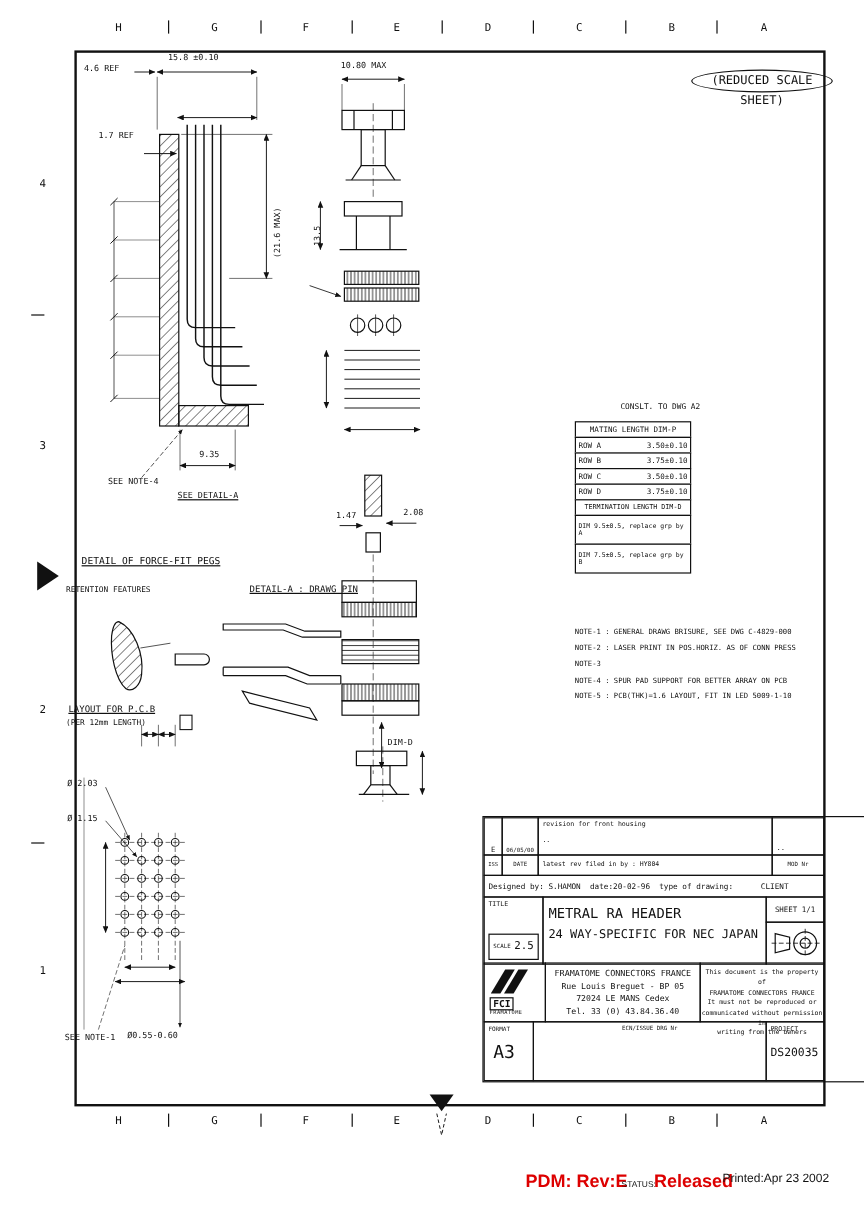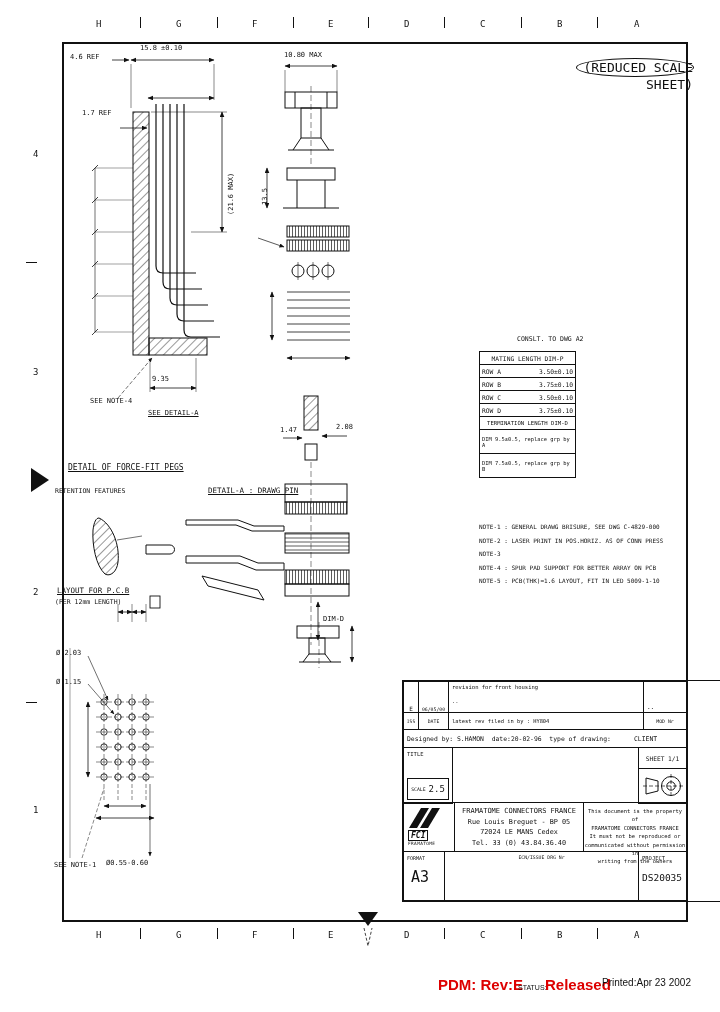--- a/index.html
+++ b/index.html
@@ -8,22 +8,22 @@
   #frame{position:absolute;left:62px;top:42px;width:626px;height:880px;
          border:2px solid #111;box-sizing:border-box;}
   svg{position:absolute;left:0;top:0;}
   .lbl{position:absolute;font-size:7px;line-height:1.1;white-space:nowrap;}
   .u{text-decoration:underline;}
   .vert{transform:rotate(-90deg);transform-origin:left top;}
   .zone{position:absolute;font-size:9px;line-height:1;}
   .tick-v{position:absolute;width:1px;height:11px;background:#111;}
   .tick-h{position:absolute;width:11px;height:1px;background:#111;}
   #reduced{position:absolute;left:576px;top:58px;width:116px;height:17px;
-           border:1px solid #111;border-radius:50%;font-size:13px;line-height:17px;
-           text-align:right;}
+           border:1px solid #111;border-radius:50%;font-size:10px;line-height:17px;
+           text-align:center;}
   
   #mtable{position:absolute;left:479px;top:352px;width:97px;}
   .mrow{border:1px solid #111;margin-top:-1px;height:14px;box-sizing:border-box;
         display:flex;justify-content:space-between;align-items:center;
         padding:0 2px;font-size:6.3px;background:#fff;}
   .mrow.center{justify-content:center;}
   .mrow.term{height:25px;font-size:5.4px;justify-content:flex-start;}
   #tnote{position:absolute;left:479px;top:335px;font-size:6.5px;padding-left:38px;}
   
   #notes{position:absolute;left:479px;top:520px;width:192px;font-size:6px;line-height:13.5px;white-space:nowrap;}
@@ -33,21 +33,21 @@
   #pnbox .inner{position:absolute;left:2px;top:2px;right:2px;bottom:2px;border:1px solid #111;
                 display:flex;align-items:center;justify-content:center;
                 font-size:16px;letter-spacing:.5px;}
   
   #tb{position:absolute;left:402px;top:680px;width:336px;height:222px;
       border:1px solid #111;box-sizing:border-box;font-size:6px;}
   .cell{position:absolute;border:1px solid #111;box-sizing:border-box;background:transparent;}
   .pre{white-space:pre;}
   .addr{line-height:10.5px;text-align:center;}
   .prop{line-height:8.4px;text-align:center;font-size:5.4px;}
-  .fci{display:inline-block;border:1px solid #111;padding:0 2px;font-weight:bold;font-size:8px;font-style:italic;}
+  .fci{display:inline-block;border:1px solid #111;padding:0 2px;font-weight:bold;font-size:8px;}
   .framatome{display:block;font-size:4.4px;letter-spacing:.4px;}
   .scalebox{position:absolute;border:1px solid #111;box-sizing:border-box;
             display:flex;align-items:center;justify-content:center;gap:3px;}
   
   .red{color:#dd0000;font-weight:bold;}
   #pdm{position:absolute;left:438px;top:976px;font-size:15px;font-family:"Liberation Sans",sans-serif;}
   #statuslabel{position:absolute;left:518px;top:984px;font-size:7px;font-family:"Liberation Sans",sans-serif;}
   #released{position:absolute;left:545px;top:976px;font-size:15px;font-family:"Liberation Sans",sans-serif;}
   #printed{position:absolute;left:602px;top:948px;font-size:10px;font-family:"Liberation Sans",sans-serif;margin-top:29px;}
 </style>
@@ -284,21 +284,21 @@
       <polyline points="364,928 368,946 372,928" fill="none" stroke="#111" stroke-width="0.8" stroke-dasharray="3,2"></polyline>
     </g>
   </svg>
 
   <div class="lbl" style="left:70px;top:54px">4.6 REF</div>
   <div class="lbl" style="left:140px;top:45px">15.8 ±0.10</div>
   <div class="lbl" style="left:82px;top:110px">1.7 REF</div>
   <div class="lbl" style="left:284px;top:52px">10.80 MAX</div>
   <div class="lbl vert" style="left:228px;top:215px">(21.6 MAX)</div>
   <div class="lbl vert" style="left:262px;top:205px">13.5</div>
-  <div class="lbl" style="left:152px;top:376px">9.35</div>
+  <div class="lbl" style="left:166px;top:376px">9.35</div>
   <div class="lbl" style="left:90px;top:398px">SEE NOTE-4</div>
   <div class="lbl u" style="left:148px;top:410px">SEE DETAIL-A</div>
   <div class="lbl u" style="left:68px;top:464px;font-size:8px">DETAIL OF FORCE-FIT PEGS</div>
   <div class="lbl" style="left:55px;top:488px;font-size:6.5px">RETENTION FEATURES</div>
   <div class="lbl u" style="left:208px;top:487px;font-size:7.5px">DETAIL-A : DRAWG PIN</div>
   <div class="lbl u" style="left:57px;top:587px;font-size:7.5px">LAYOUT FOR P.C.B</div>
   <div class="lbl" style="left:55px;top:599px;font-size:6.5px">(PER 12mm LENGTH)</div>
   <div class="lbl" style="left:56px;top:650px">Ø 2.03</div>
   <div class="lbl" style="left:56px;top:679px">Ø 1.15</div>
   <div class="lbl" style="left:54px;top:862px">SEE NOTE-1</div>
@@ -357,20 +357,24 @@
 
     <div class="cell pre" style="left:0;top:48px;width:284px;height:19px;display:flex;align-items:center;padding:0 3px;font-size:6.4px">Designed by: S.HAMON  date:20-02-96  type of drawing:      CLIENT</div>
 
     <div class="cell" style="left:0;top:66px;width:50px;height:57px">
       <span style="position:absolute;left:3px;top:3px;font-size:5.5px">TITLE</span>
       <span class="scalebox" style="left:3px;top:30px;width:42px;height:22px">
         <span style="font-size:4.8px">SCALE</span>
         <span style="font-size:9px">2.5</span>
       </span>
     </div>
+    <div class="cell" style="left:49px;top:66px;width:187px;height:57px;padding:6px 4px">
+      <div style="font-size:11.5px">METRAL RA HEADER</div>
+      <div style="font-size:10px;margin-top:6px">24 WAY-SPECIFIC FOR NEC JAPAN</div>
+    </div>
     <div class="cell" style="left:235px;top:66px;width:49px;height:22px;display:flex;align-items:center;justify-content:center;font-size:6.2px">SHEET 1/1</div>
     <div class="cell" style="left:235px;top:87px;width:49px;height:36px;display:flex;align-items:center;justify-content:center">
       <svg width="44" height="30" style="position:static">
         <line x1="2" y1="15" x2="42" y2="15" stroke="#111" stroke-width="0.7" stroke-dasharray="4,2"></line>
         <polygon points="5,7 17,10 17,20 5,23" fill="none" stroke="#111" stroke-width="1"></polygon>
         <circle cx="30" cy="15" r="9.5" fill="none" stroke="#111" stroke-width="1"></circle>
         <circle cx="30" cy="15" r="4.2" fill="none" stroke="#111" stroke-width="1"></circle>
         <line x1="30" y1="3" x2="30" y2="27" stroke="#111" stroke-width="0.7" stroke-dasharray="4,2"></line>
       </svg>
     </div>

